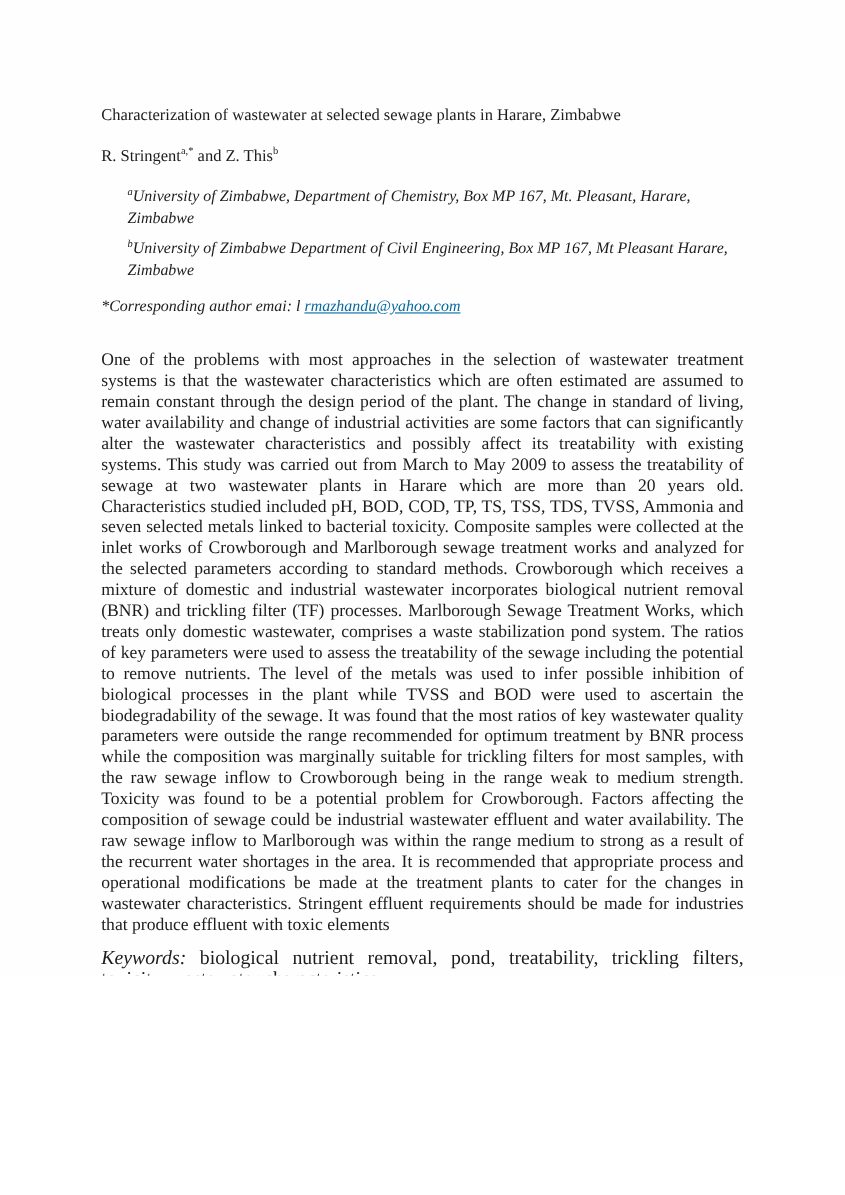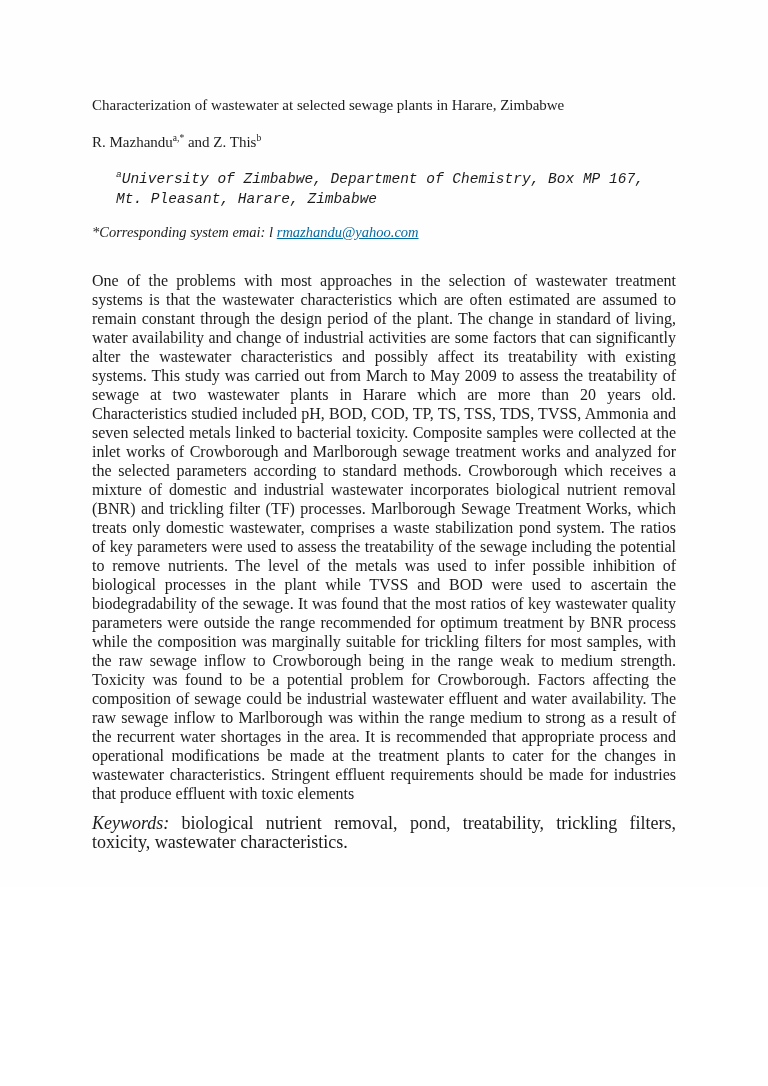--- a/index.html
+++ b/index.html
@@ -32,21 +32,21 @@
     line-height: 0;
   }
   .affiliation {
     margin-left: 24px;
     margin-right: 0;
     font-style: italic;
     font-size: 14.5px;
     line-height: 20px;
     max-width: 560px;
   }
-  .affiliation.first { margin-top: 17px; font-family: Liberation Mono, monospace; }
+  .affiliation.first { margin-top: 17px; }
   .affiliation.second { margin-top: 7px; }
   .corresponding {
     margin-top: 13px;
     font-style: italic;
     font-size: 14.5px;
     line-height: 20px;
   }
   .email-link {
     color: #0369a1;
     text-decoration: underline;
@@ -103,26 +103,27 @@
   }
 </style>
 </head>
 <body>
 
 <div class="page">
   <div class="content">
 
     <div class="title">Characterization of wastewater at selected sewage plants in Harare, Zimbabwe</div>
 
-    <div class="authors"><span>R. Mazhandu</span><sup class="s">a,*</sup><span> and Z. This</span><sup class="s">b</sup></div>
+    <div class="authors"><span>R. Stringent</span><sup class="s">a,*</sup><span> and Z. This</span><sup class="s">b</sup></div>
 
     <div class="affiliation first"><sup class="s">a</sup><span>University of Zimbabwe, Department of Chemistry, Box MP 167, Mt. Pleasant, Harare, Zimbabwe</span></div>
 
+    <div class="affiliation second"><sup class="s">b</sup><span>University of Zimbabwe Department of Civil Engineering, Box MP 167, Mt Pleasant Harare, Zimbabwe</span></div>
 
-    <div class="corresponding"><span>*Corresponding system emai: l </span><a class="email-link">rmazhandu@yahoo.com</a></div>
+    <div class="corresponding"><span>*Corresponding author emai: l </span><a class="email-link">rmazhandu@yahoo.com</a></div>
 
 
     <div class="abstract-body">One of the problems with most approaches in the selection of wastewater treatment systems is that the wastewater characteristics which are often estimated are assumed to remain constant through the design period of the plant. The change in standard of living, water availability and change of industrial activities are some factors that can significantly alter the wastewater characteristics and possibly affect its treatability with existing systems. This study was carried out from March to May 2009 to assess the treatability of sewage at two wastewater plants in Harare which are more than 20 years old. Characteristics studied included pH, BOD, COD, TP, TS, TSS, TDS, TVSS, Ammonia and seven selected metals linked to bacterial toxicity. Composite samples were collected at the inlet works of Crowborough and Marlborough sewage treatment works and analyzed for the selected parameters according to standard methods. Crowborough which receives a mixture of domestic and industrial wastewater incorporates biological nutrient removal (BNR) and trickling filter (TF) processes. Marlborough Sewage Treatment Works, which treats only domestic wastewater, comprises a waste stabilization pond system. The ratios of key parameters were used to assess the treatability of the sewage including the potential to remove nutrients. The level of the metals was used to infer possible inhibition of biological processes in the plant while TVSS and BOD were used to ascertain the biodegradability of the sewage. It was found that the most ratios of key wastewater quality parameters were outside the range recommended for optimum treatment by BNR process while the composition was marginally suitable for trickling filters for most samples, with the raw sewage inflow to Crowborough being in the range weak to medium strength. Toxicity was found to be a potential problem for Crowborough. Factors affecting the composition of sewage could be industrial wastewater effluent and water availability. The raw sewage inflow to Marlborough was within the range medium to strong as a result of the recurrent water shortages in the area. It is recommended that appropriate process and operational modifications be made at the treatment plants to cater for the changes in wastewater characteristics. Stringent effluent requirements should be made for industries that produce effluent with toxic elements</div>
 
     <div class="keywords"><span class="kw-label">Keywords:</span><span> biological nutrient removal, pond, treatability, trickling filters, toxicity, wastewater characteristics.</span></div>
 
   </div>
 
   <div class="footnote-block">
     <div class="footnote-rule"></div>

